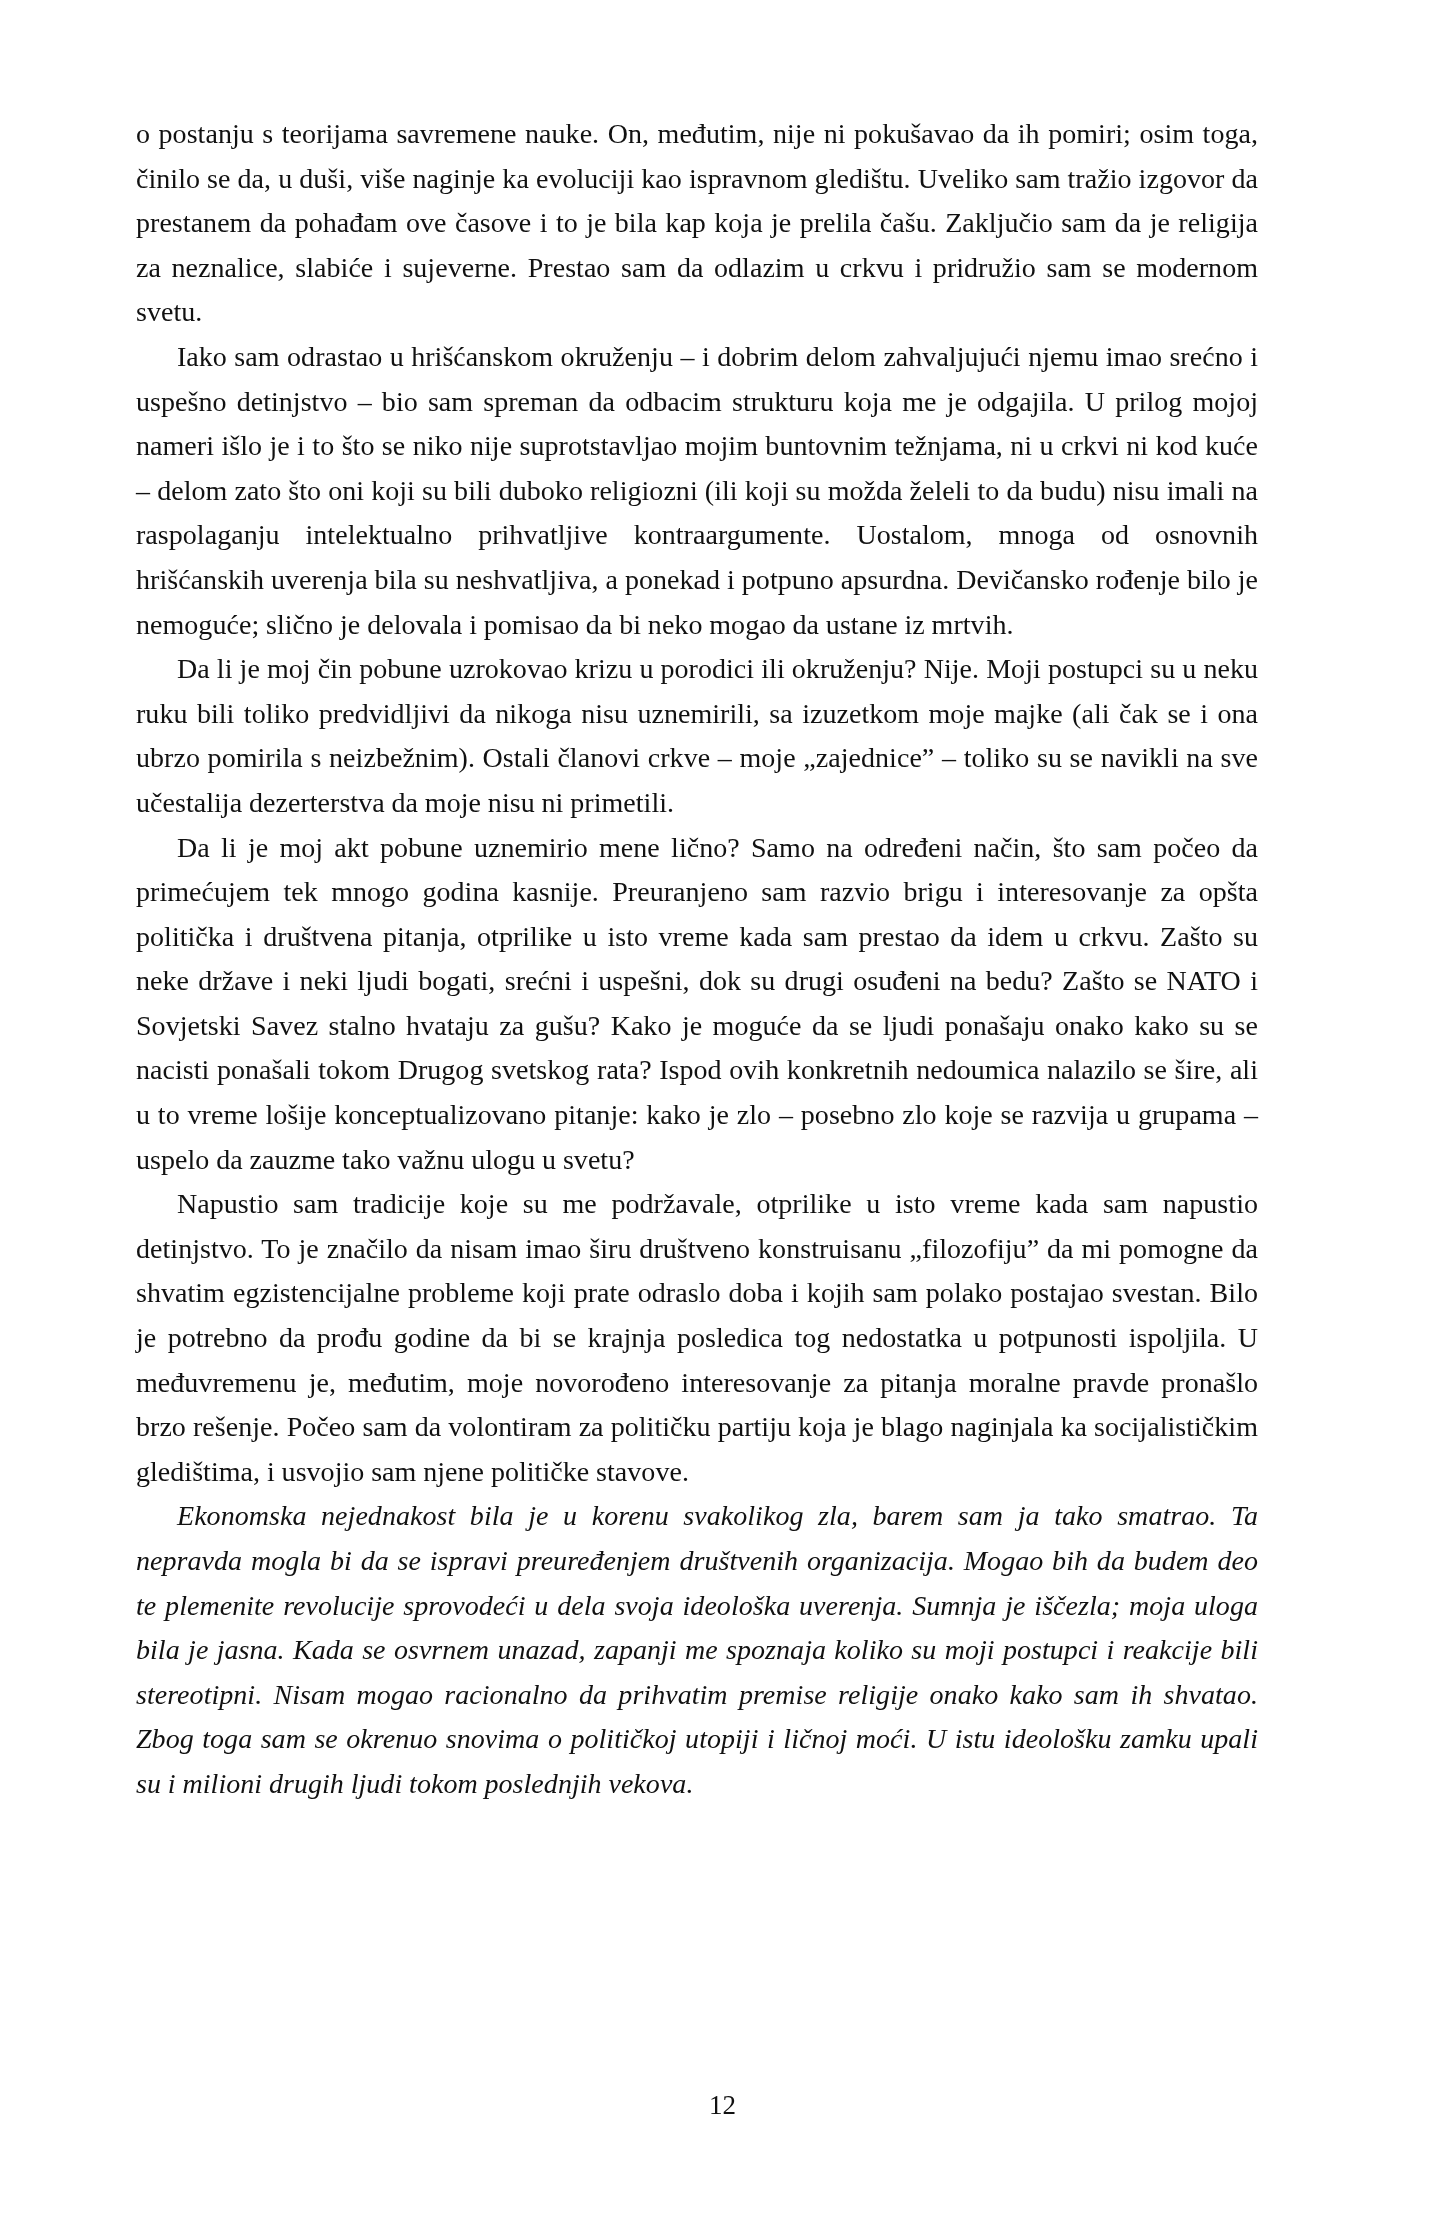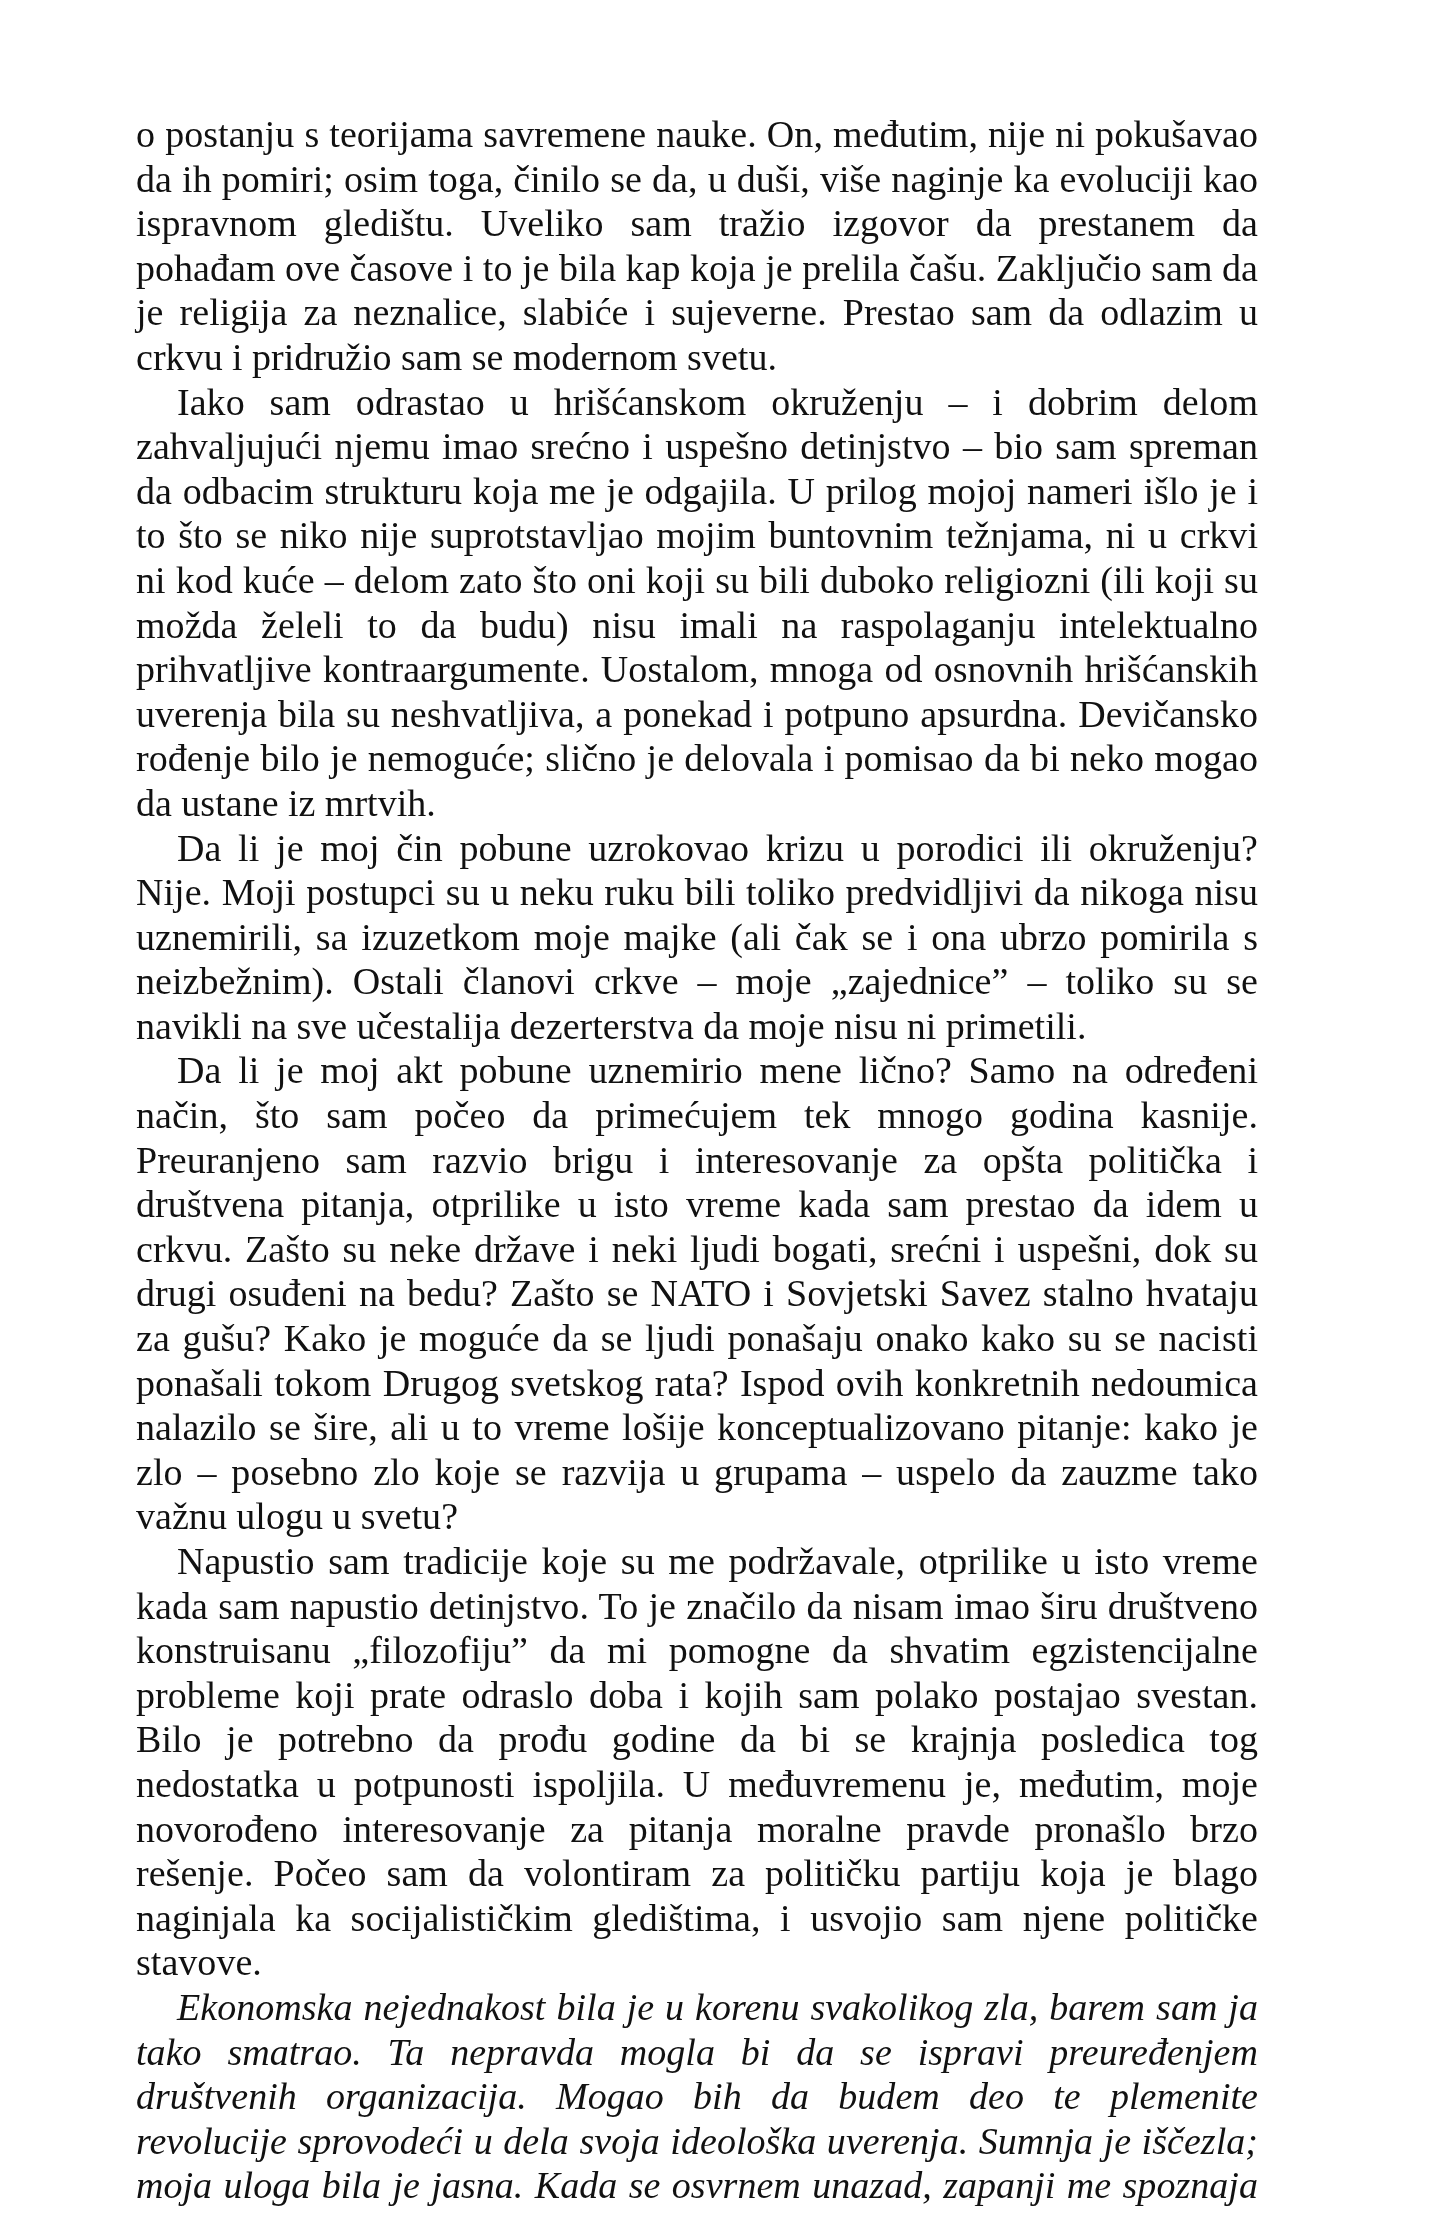--- a/index.html
+++ b/index.html
@@ -17,21 +17,21 @@
   }
   .text-block {
     position: absolute;
     left: 136px;
     top: 112px;
     width: 1122px;
   }
   .para {
     margin: 0;
     font-family: "Liberation Serif", "DejaVu Serif", serif;
-    font-size: 38px;
+    font-size: 28px;
     line-height: 44.6px;
     color: #111111;
     text-align: justify;
     text-justify: inter-word;
     hyphens: manual;
     -webkit-hyphens: manual;
     word-spacing: -0.2px;
     letter-spacing: 0.04px;
   }
   .para.indent {
@@ -59,14 +59,15 @@
 
   <div class="text-block">
     <p class="para">o postanju s teorijama savremene nauke. On, međutim, nije ni pokušavao da ih pomiri; osim toga, činilo se da, u duši, više naginje ka evoluciji kao ispravnom gledištu. Uveliko sam tražio izgovor da prestanem da pohađam ove časove i to je bila kap koja je prelila čašu. Zaključio sam da je religija za neznalice, slabiće i sujeverne. Prestao sam da odlazim u crkvu i pridružio sam se modernom svetu.</p>
     <p class="para indent">Iako sam odrastao u hrišćanskom okruženju – i dobrim delom zahvaljujući njemu imao srećno i uspešno detinjstvo – bio sam spreman da odbacim strukturu koja me je odgajila. U prilog mojoj nameri išlo je i to što se niko nije suprotstavljao mojim buntovnim težnjama, ni u crkvi ni kod kuće – delom zato što oni koji su bili duboko religiozni (ili koji su možda želeli to da budu) nisu imali na raspolaganju intelektualno prihvatljive kontraargumente. Uostalom, mnoga od osnovnih hrišćanskih uverenja bila su neshvatljiva, a ponekad i potpuno apsurdna. Devičansko rođenje bilo je nemoguće; slično je delovala i pomisao da bi neko mogao da ustane iz mrtvih.</p>
     <p class="para indent">Da li je moj čin pobune uzrokovao krizu u porodici ili okruženju? Nije. Moji postupci su u neku ruku bili toliko predvidljivi da nikoga nisu uznemirili, sa izuzetkom moje majke (ali čak se i ona ubrzo pomirila s neizbežnim). Ostali članovi crkve – moje „zajednice” – toliko su se navikli na sve učestalija dezerterstva da moje nisu ni primetili.</p>
     <p class="para indent">Da li je moj akt pobune uznemirio mene lično? Samo na određeni način, što sam počeo da primećujem tek mnogo godina kasnije. Preuranjeno sam razvio brigu i interesovanje za opšta politička i društvena pitanja, otprilike u isto vreme kada sam prestao da idem u crkvu. Zašto su neke države i neki ljudi bogati, srećni i uspešni, dok su drugi osuđeni na bedu? Zašto se NATO i Sovjetski Savez stalno hvataju za gušu? Kako je moguće da se ljudi ponašaju onako kako su se nacisti ponašali tokom Drugog svetskog rata? Ispod ovih konkretnih nedoumica nalazilo se šire, ali u to vreme lošije konceptualizovano pitanje: kako je zlo – posebno zlo koje se razvija u grupama – uspelo da zauzme tako važnu ulogu u svetu?</p>
     <p class="para indent">Napustio sam tradicije koje su me podržavale, otprilike u isto vreme kada sam napustio detinjstvo. To je značilo da nisam imao širu društveno konstruisanu „filozofiju” da mi pomogne da shvatim egzistencijalne probleme koji prate odraslo doba i kojih sam polako postajao svestan. Bilo je potrebno da prođu godine da bi se krajnja posledica tog nedostatka u potpunosti ispoljila. U međuvremenu je, međutim, moje novorođeno interesovanje za pitanja moralne pravde pronašlo brzo rešenje. Počeo sam da volontiram za političku partiju koja je blago naginjala ka socijalističkim gledištima, i usvojio sam njene političke stavove.</p>
     <p class="para indent">Ekonomska nejednakost bila je u korenu svakolikog zla, barem sam ja tako smatrao. Ta nepravda mogla bi da se ispravi preuređenjem društvenih organizacija. Mogao bih da budem deo te plemenite revolucije sprovodeći u dela svoja ideološka uverenja. Sumnja je iščezla; moja uloga bila je jasna. Kada se osvrnem unazad, zapanji me spoznaja koliko su moji postupci i reakcije bili stereotipni. Nisam mogao racionalno da prihvatim premise religije onako kako sam ih shvatao. Zbog toga sam se okrenuo snovima o političkoj utopiji i ličnoj moći. U istu ideološku zamku upali su i milioni drugih ljudi tokom poslednjih vekova.</p>
   </div>
 
+  <div class="page-number">12</div>
 
 </div>
 
 </body></html>

